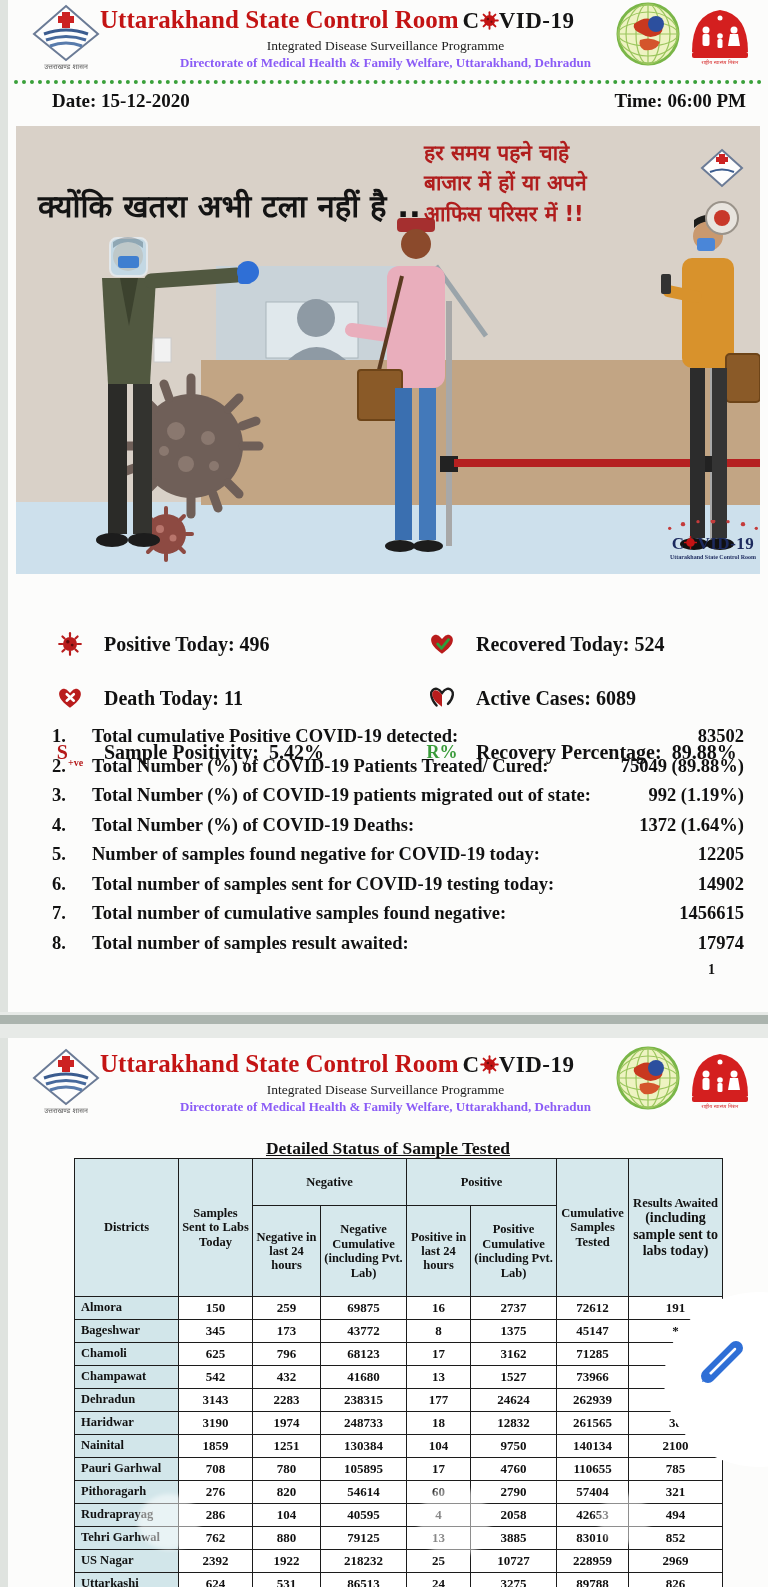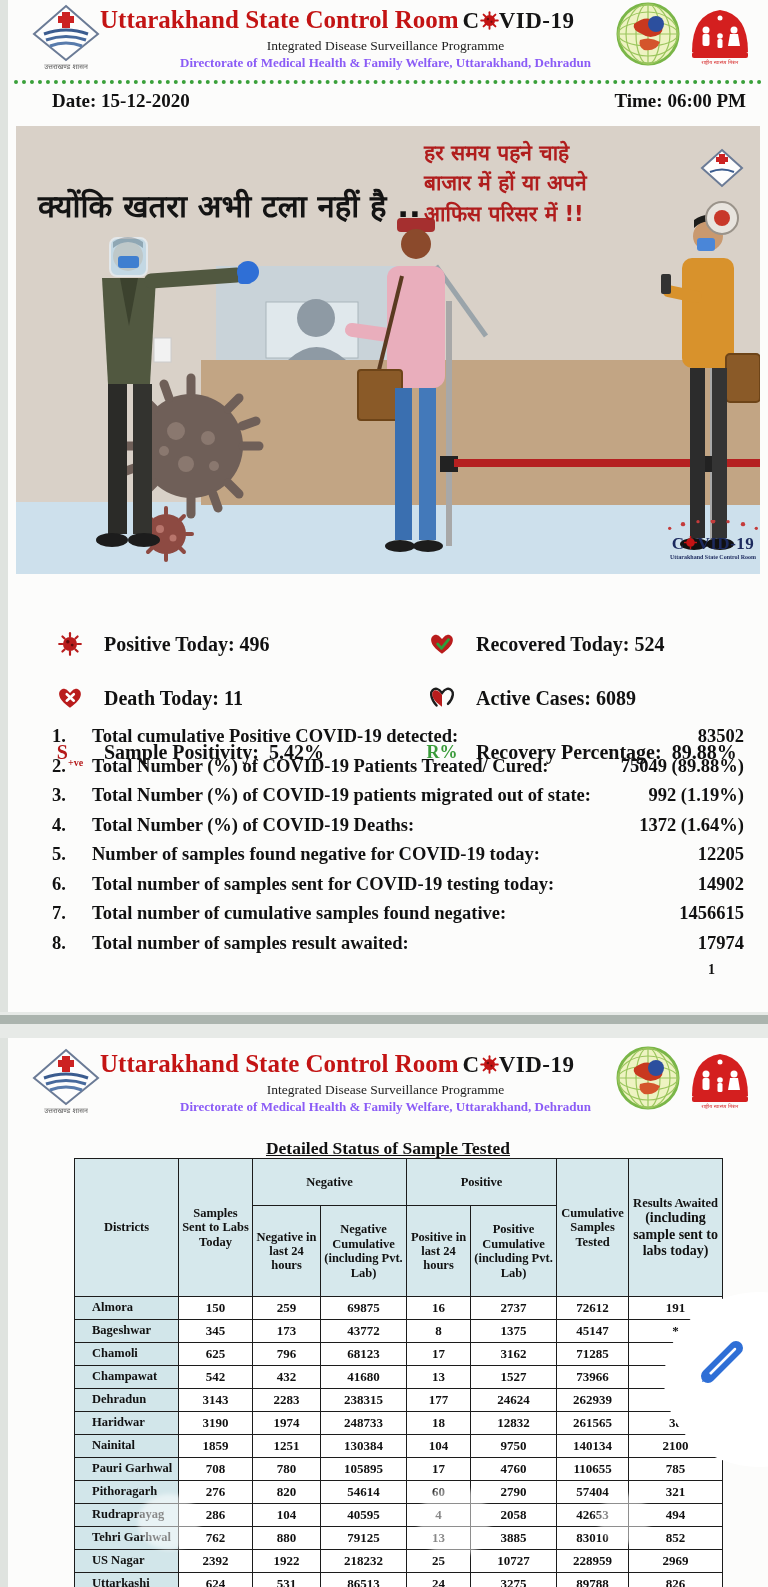--- a/index.html
+++ b/index.html
@@ -59,21 +59,21 @@
 
   
   #table-title { position:absolute; left:0; right:0; top:100px; text-align:center; font-weight:bold; font-size:17.5px; text-decoration:underline; }
   #sample-table { position:absolute; left:66px; top:120px; width:648px; border-collapse:collapse; table-layout:fixed; }
   #sample-table th, #sample-table td { border:1.5px solid #1c1c1c; text-align:center; vertical-align:middle; }
   #sample-table th { background:#d6e8ec; font-weight:bold; font-size:12.5px; line-height:1.15; padding:16px 2px; }
   th.neg-sub { background:#d5e3ba; }
   th.pos-sub { background:#f2d0a3; }
   .awaited-sub { display:block; font-size:14px; font-weight:bold;font-family:Liberation Serif, serif; }
   #sample-table td { font-size:13px; font-weight:bold; height:23px; padding:0 3px; background:#fff; }
-  #sample-table td.dist { background:#d2e6ea; text-align:left; padding-left:17px; font-size:12.5px; }
+  #sample-table td.dist { background:#d2e6ea; text-align:left; padding-left:6px; font-size:12.5px; }
   tr.group-row th { height:30px; }
   tr.sub-row th { height:74px; }
 
   
   #fab { position:absolute; left:664px; top:1292px; width:190px; height:175px; border-radius:50%; background:#fff; z-index:6; }
   #fab svg { position:absolute; left:28px; top:38px; }
   .wmark { position:absolute; background:rgba(255,255,255,.5); border-radius:50%; filter:blur(2px); z-index:3; }
   #wm1 { left:138px; top:1494px; width:62px; height:56px; }
   #wm2 { left:418px; top:1486px; width:72px; height:72px; }
   #wm3 { left:598px; top:1494px; width:52px; height:50px; }

